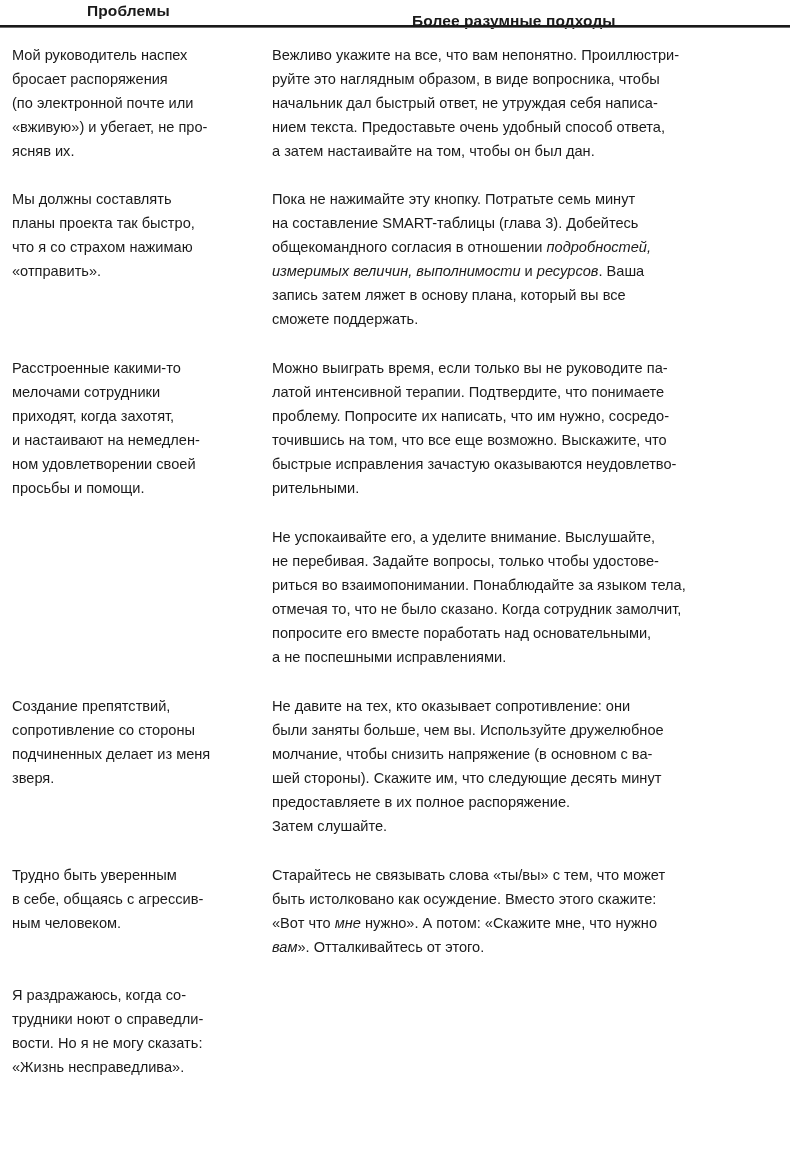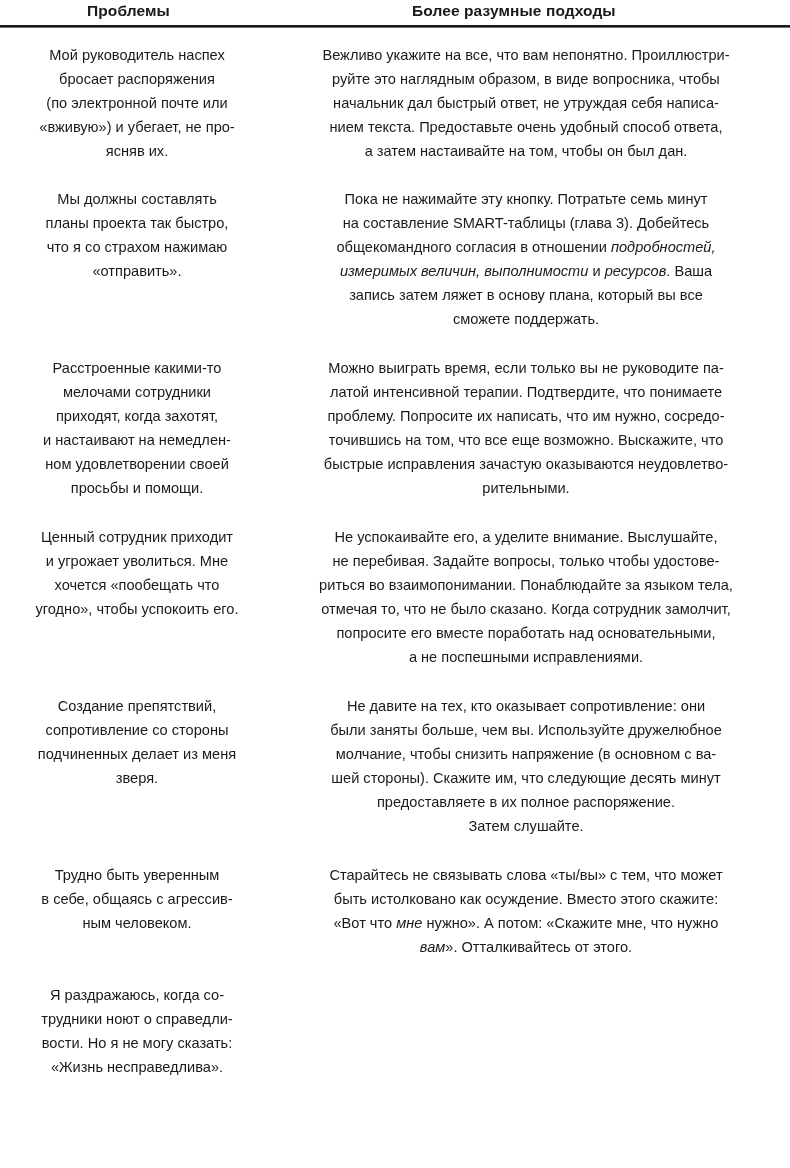--- a/index.html
+++ b/index.html
@@ -33,42 +33,41 @@
   .head-cell {
     position: absolute;
     top: 1px;
     font-size: 15.5px;
     font-weight: bold;
     letter-spacing: 0.1px;
     white-space: nowrap;
     line-height: 20px;
   }
   .head-cell.col-problems { left: 87px; }
-  .head-cell.col-approaches { left: 412px; }
+  .head-cell.col-approaches { left: 412px; margin-top: 10px; }
 
   .header-rule {
     position: relative;
     width: 790px;
     height: 3px;
     border-top: 2px solid #1a1a1a;
     border-bottom: 1px solid #6e6e6e;
     box-sizing: border-box;
     margin-top: 1px;
   }
 
   
   .rows {
     margin-top: 15px;
   }
 
   .row {
     display: block;
     position: relative;
     margin-bottom: 24px;
-    text-align: center;
   }
   .row:last-child { margin-bottom: 0; }
 
   .cell {
     position: absolute;
     top: 0;
     font-size: 14.6px;
     line-height: 24.1px;
     color: #1a1a1a;
     white-space: pre-line;
@@ -129,24 +128,20 @@
 мелочами сотрудники
 приходят, когда захотят,
 и настаивают на немедлен-
 ном удовлетворении своей
 просьбы и помощи.</div>
       <div class="cell approach">Можно выиграть время, если только вы не руководите па-<br>латой интенсивной терапии. Подтвердите, что понимаете<br>проблему. Попросите их написать, что им нужно, сосредо-<br>точившись на том, что все еще возможно. Выскажите, что<br>быстрые исправления зачастую оказываются неудовлетво-<br>рительными.</div>
       <div class="row-spacer" style="height: 145px;"></div>
     </div>
 
     <div class="row">
-      <div class="cell problem">Ценный сотрудник приходит
-и угрожает уволиться. Мне
-хочется «пообещать что
-угодно», чтобы успокоить его.</div>
       <div class="cell approach">Не успокаивайте его, а уделите внимание. Выслушайте,<br>не перебивая. Задайте вопросы, только чтобы удостове-<br>риться во взаимопонимании. Понаблюдайте за языком тела,<br>отмечая то, что не было сказано. Когда сотрудник замолчит,<br>попросите его вместе поработать над основательными,<br>а не поспешными исправлениями.</div>
       <div class="row-spacer" style="height: 145px;"></div>
     </div>
 
     <div class="row">
       <div class="cell problem">Создание препятствий,
 сопротивление со стороны
 подчиненных делает из меня
 зверя.</div>
       <div class="cell approach">Не давите на тех, кто оказывает сопротивление: они<br>были заняты больше, чем вы. Используйте дружелюбное<br>молчание, чтобы снизить напряжение (в основном с ва-<br>шей стороны). Скажите им, что следующие десять минут<br>предоставляете в их полное распоряжение.<br>Затем слушайте.</div>

